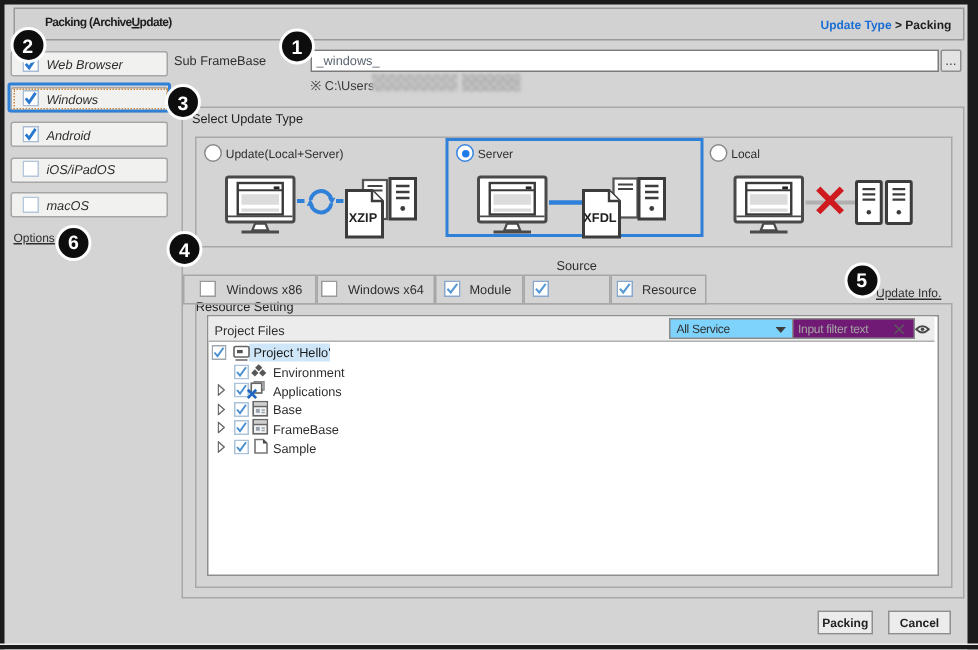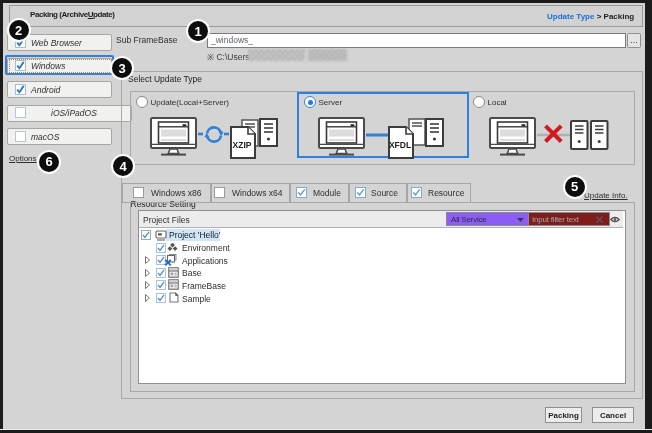--- a/index.html
+++ b/index.html
@@ -31,21 +31,21 @@
 
   <div class="sideitem" style="top:34px;">
       <span class="lbl">Web Browser</span>
     </div>
   <div class="sideitem" style="top:57.5px;">
       <span class="lbl">Windows</span>
     </div>
   <div class="sideitem" style="top:81px;">
       <span class="lbl">Android</span>
     </div>
-  <div class="sideitem" style="top:104.5px;padding-left:20px;">
+  <div class="sideitem" style="top:104.5px;">
       <span class="lbl">iOS/iPadOS</span>
     </div>
   <div class="sideitem" style="top:128px;">
       <span class="lbl">macOS</span>
     </div>
 
   <div class="abs" style="left:5px;top:55px;width:105px;height:16px;border:2px solid #2f80d9;border-radius:2px;z-index:5;"></div>
   <div class="abs" style="left:9px;top:59px;width:101px;height:12px;border:1px dotted #c8863c;z-index:6;"></div>
 
   <svg class="abs" style="left:15px;top:36.5px;z-index:7;" width="11" height="11" viewBox="0 0 11 11">
@@ -212,39 +212,39 @@
   <div class="txt" style="left:232px;top:188px;">Windows x64</div>
   <svg class="abs" style="left:296px;top:187px;" width="11" height="11" viewBox="0 0 11 11">
       <rect x="0.5" y="0.5" width="10" height="10" fill="#fff" stroke="#89a8cc"></rect>
       <path d="M2.3 5.5 L4.5 8 L8.8 2.3" fill="none" stroke="#5b9bd5" stroke-width="1.4"></path>
     </svg>
   <div class="txt" style="left:313px;top:188px;">Module</div>
   <svg class="abs" style="left:355px;top:187px;" width="11" height="11" viewBox="0 0 11 11">
       <rect x="0.5" y="0.5" width="10" height="10" fill="#fff" stroke="#89a8cc"></rect>
       <path d="M2.3 5.5 L4.5 8 L8.8 2.3" fill="none" stroke="#5b9bd5" stroke-width="1.4"></path>
     </svg>
-  <div class="txt" style="left:371px;top:188px;">Source</div>
+  <div class="txt" style="left:371px;top:172px;">Source</div>
   <svg class="abs" style="left:411px;top:187px;" width="11" height="11" viewBox="0 0 11 11">
       <rect x="0.5" y="0.5" width="10" height="10" fill="#fff" stroke="#89a8cc"></rect>
       <path d="M2.3 5.5 L4.5 8 L8.8 2.3" fill="none" stroke="#5b9bd5" stroke-width="1.4"></path>
     </svg>
   <div class="txt" style="left:428px;top:188px;">Resource</div>
 
   <div class="txt link" style="left:584px;top:190.5px;font-size:8px;">Update Info.</div>
 
   <div class="abs" style="left:130px;top:202px;width:503px;height:188px;border:1px solid #a8a8a8;"></div>
 
   <div class="abs" style="left:138px;top:210px;width:486px;height:172px;border:1px solid #8f8f8f;background:#fff;"></div>
   <div class="abs" style="left:139px;top:211px;width:484px;height:16px;background:#ececec;border-bottom:1px solid #b0b0b0;"></div>
   <div class="txt" style="left:143px;top:215px;">Project Files</div>
-  <div class="abs" style="left:446px;top:212px;width:78px;height:12px;background:#8b5cf6;border:1px solid #8a8a8a;font-size:8px;letter-spacing:-0.2px;color:#2e2e2e;line-height:13px;padding-left:4px;">All Service</div>
+  <div class="abs" style="left:446px;top:212px;width:78px;height:12px;background:#7dd3fc;border:1px solid #8a8a8a;font-size:8px;letter-spacing:-0.2px;color:#2e2e2e;line-height:13px;padding-left:4px;">All Service</div>
   <svg class="abs" style="left:516.5px;top:217.5px;" width="7" height="4" viewBox="0 0 7 4">
       <path d="M0 0 L7 0 L3.5 4 Z" fill="#3c3c3c"></path>
     </svg>
-  <div class="abs" style="left:528px;top:212px;width:77px;height:12px;background:#7f1d1d;border:1px solid #8a8a8a;font-size:8px;letter-spacing:-0.2px;color:#a6a6a6;line-height:13px;padding-left:3px;">Input filter text</div>
+  <div class="abs" style="left:528px;top:212px;width:77px;height:12px;background:#701a75;border:1px solid #8a8a8a;font-size:8px;letter-spacing:-0.2px;color:#a6a6a6;line-height:13px;padding-left:3px;">Input filter text</div>
   <svg class="abs" style="left:596px;top:215.5px;" width="7" height="7" viewBox="0 0 7 7">
       <g stroke="#5a5a5a" stroke-width="1.1">
         <line x1="0.5" y1="0.5" x2="6.5" y2="6.5"></line>
         <line x1="6.5" y1="0.5" x2="0.5" y2="6.5"></line>
       </g>
     </svg>
   <svg class="abs" style="left:610px;top:216px;" width="10" height="7" viewBox="0 0 10 7">
       <path d="M0.8 3.5 Q5 -0.8 9.2 3.5 Q5 7.8 0.8 3.5 Z" fill="none" stroke="#4a4a4a" stroke-width="1.2"></path>
       <circle cx="5" cy="3.5" r="1.2" fill="#4a4a4a"></circle>
     </svg>

